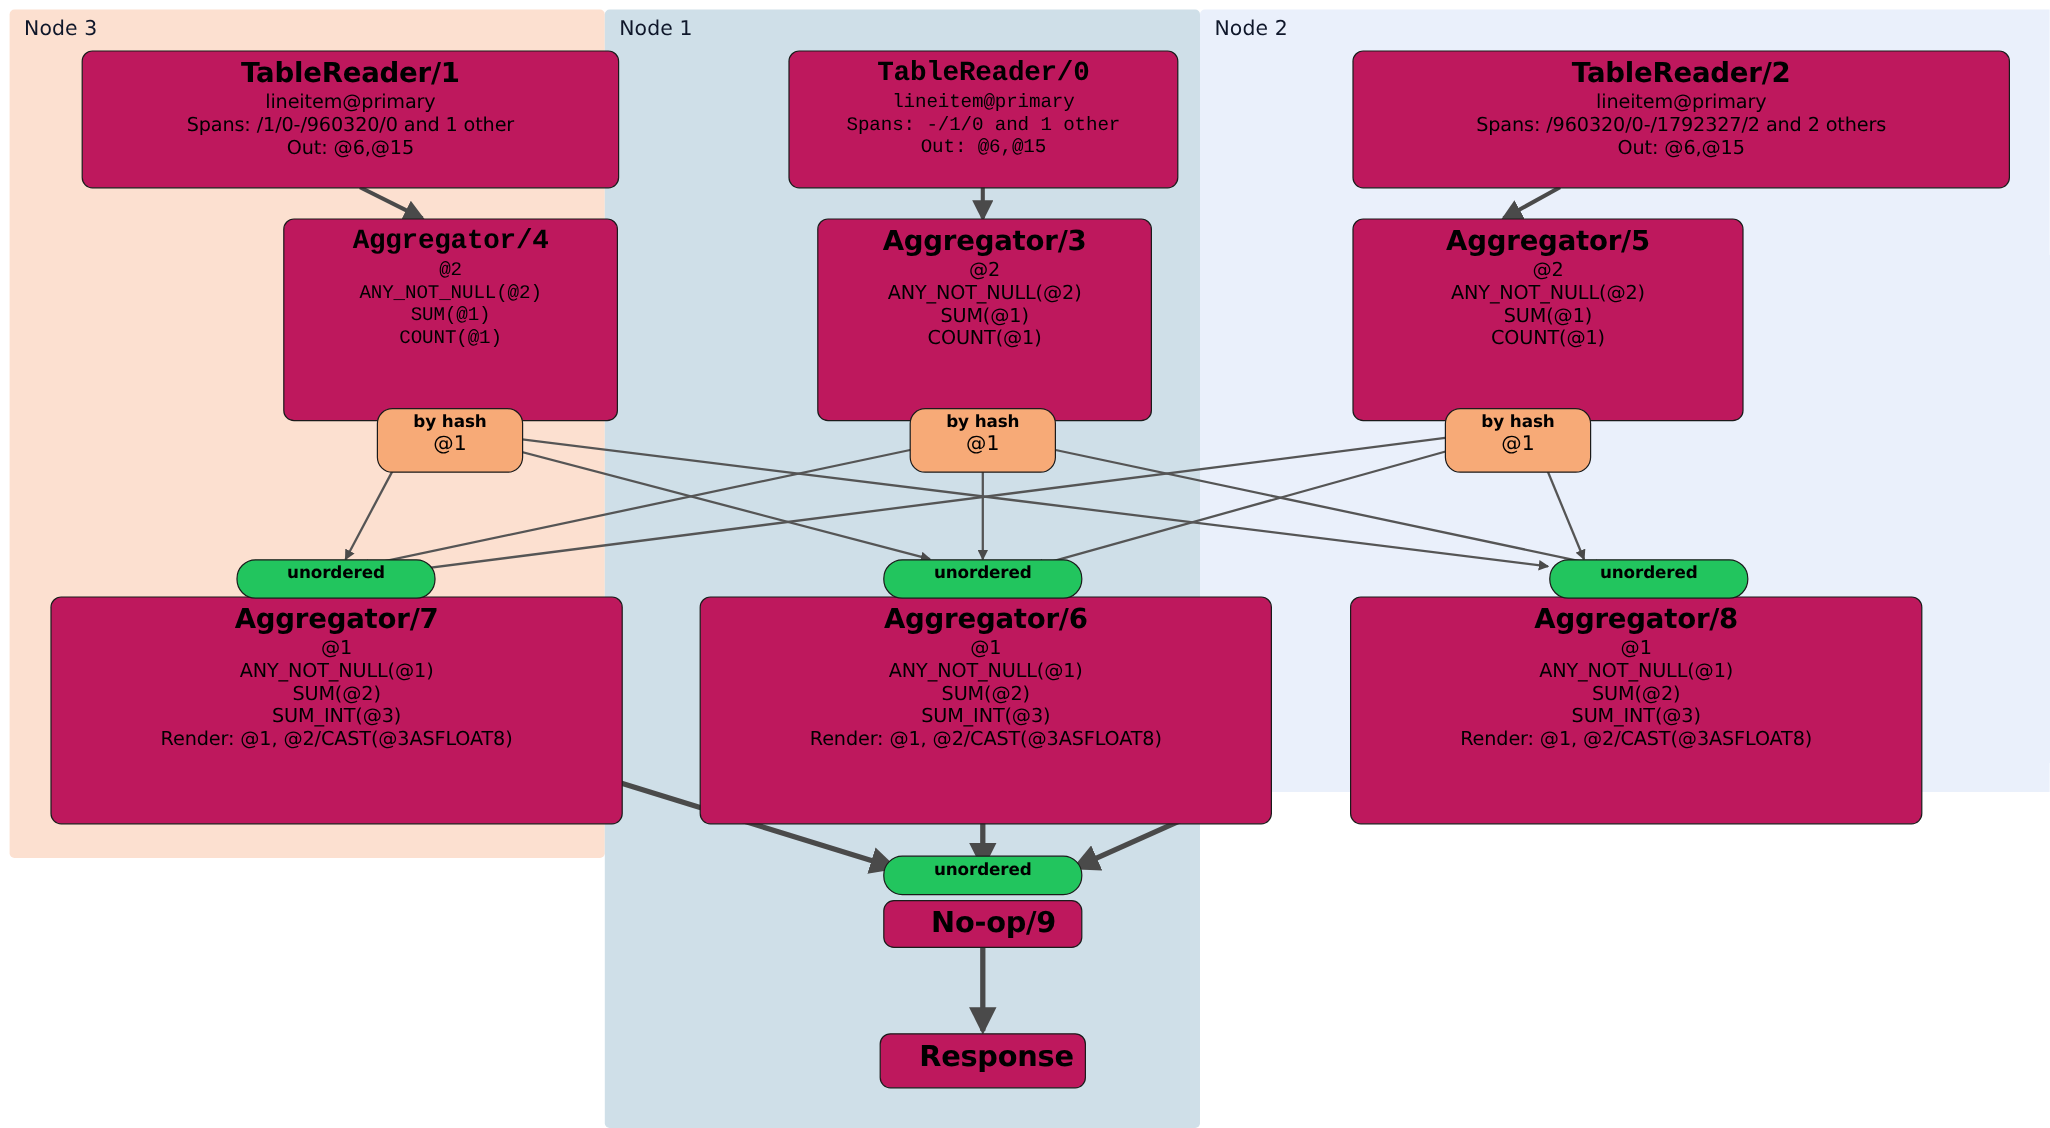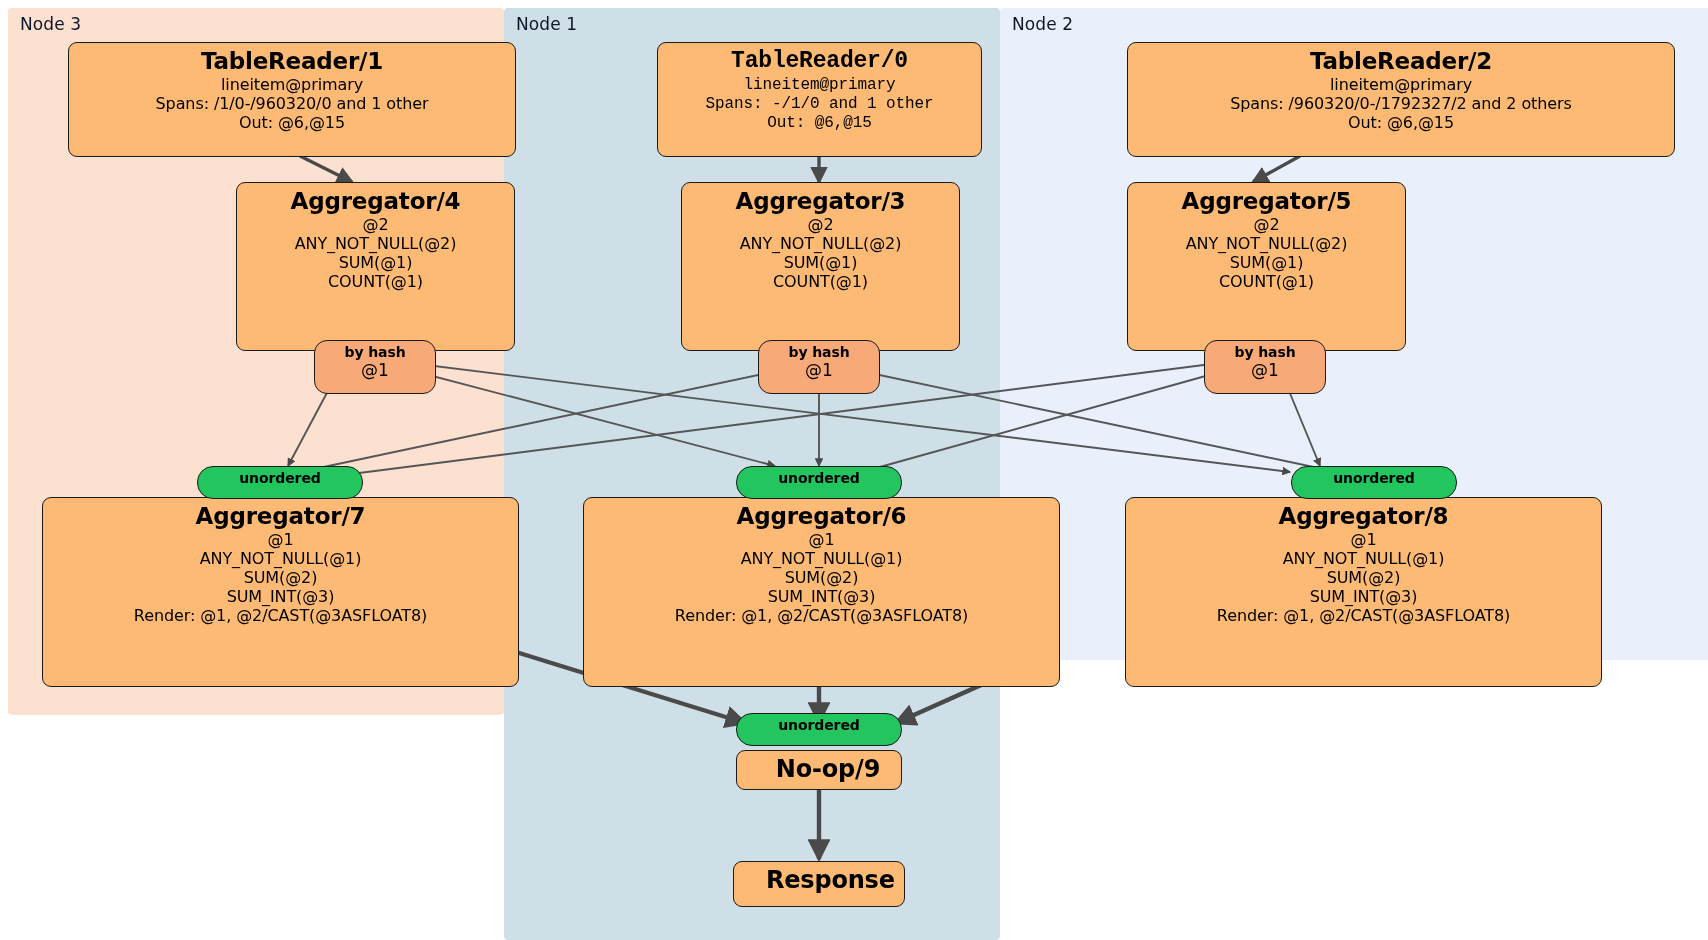--- a/index.html
+++ b/index.html
@@ -46,21 +46,21 @@
     left: 0; top: 0;
     width: 1708px;
     height: 940px;
     pointer-events: none;
   }
 
   
   .proc {
     position: absolute;
     box-sizing: border-box;
-    background: #fdba74;
+    background: #be185d;
     border: 1.7px solid #1b1b1b;
     border-radius: 9px;
     text-align: center;
     color: #000000;
     padding: 5px 8px 7px 8px;
     line-height: 1.18;
   }
   .proc .title {
     font-weight: bold;
     font-size: 23px;
@@ -177,37 +177,37 @@
     <div class="line">Out: @6,@15</div>
   </div>
 
   <div class="proc" style="left:1127px; top:42px; width:548px; height:115px;">
     <div class="title">TableReader/2</div>
     <div class="line">lineitem@primary</div>
     <div class="line">Spans: /960320/0-/1792327/2 and 2 others</div>
     <div class="line">Out: @6,@15</div>
   </div>
 
-  <div class="proc" style="left:236px; top:182px; width:279px; height:169px;">
+  <div class="proc" style="left:236px; top:182px; width:279px; height:169px;font-family:Liberation Mono, monospace;">
     <div class="title">Aggregator/4</div>
     <div class="line">@2</div>
     <div class="line">ANY_NOT_NULL(@2)</div>
     <div class="line">SUM(@1)</div>
     <div class="line">COUNT(@1)</div>
   </div>
 
   <div class="proc" style="left:681px; top:182px; width:279px; height:169px;">
     <div class="title">Aggregator/3</div>
     <div class="line">@2</div>
     <div class="line">ANY_NOT_NULL(@2)</div>
     <div class="line">SUM(@1)</div>
     <div class="line">COUNT(@1)</div>
   </div>
 
-  <div class="proc" style="left:1127px; top:182px; width:279px; height:169px;">
+  <div class="proc" style="left:1127px; top:182px; width:326px; height:169px;">
     <div class="title">Aggregator/5</div>
     <div class="line">@2</div>
     <div class="line">ANY_NOT_NULL(@2)</div>
     <div class="line">SUM(@1)</div>
     <div class="line">COUNT(@1)</div>
   </div>
 
   <div class="pill hash" style="left:314px; top:340px; width:122px; height:54px;">
     <div class="pill-main">by hash</div>
     <div class="pill-sub">@1</div>

